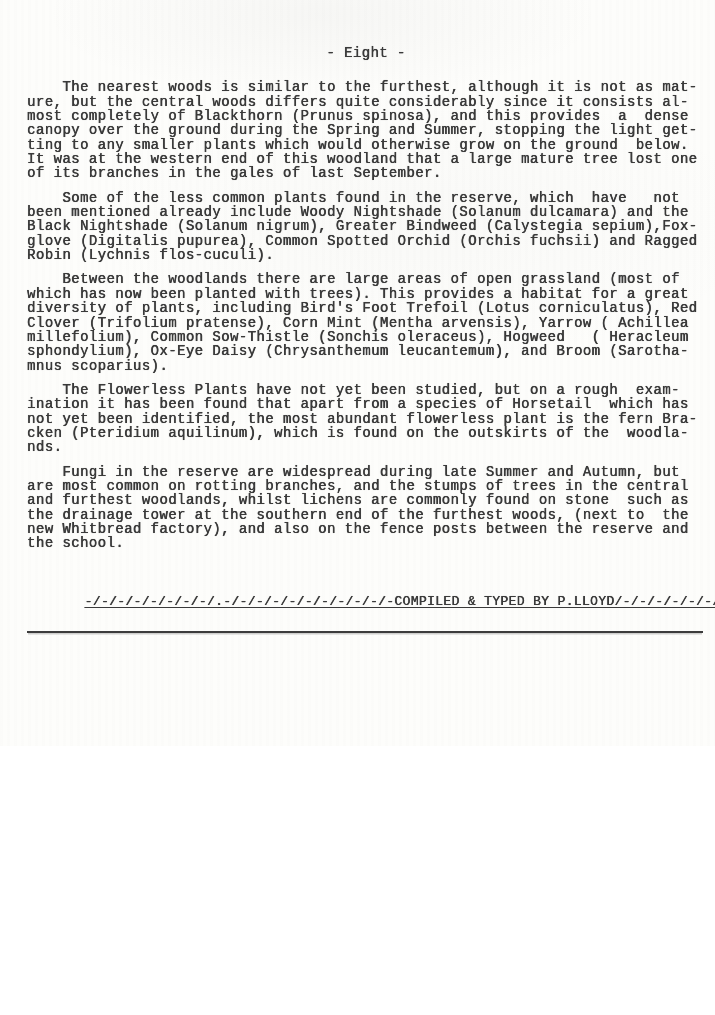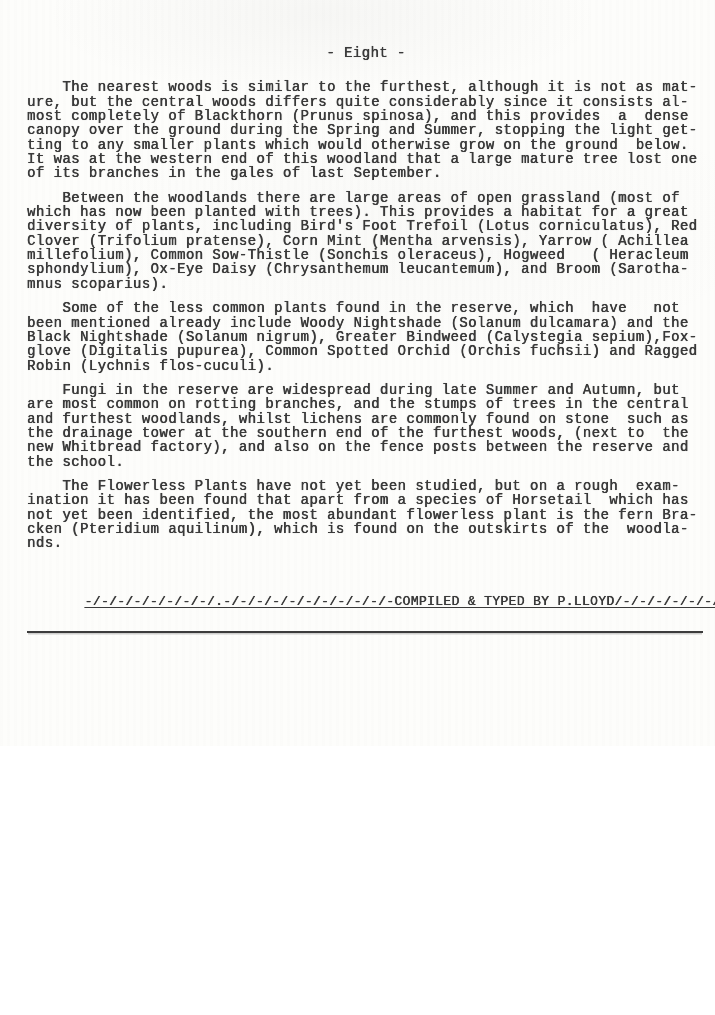--- a/index.html
+++ b/index.html
@@ -77,46 +77,46 @@
     <div class="title">- Eight -</div>
 
     <div class="para">    The nearest woods is similar to the furthest, although it is not as mat-
 ure, but the central woods differs quite considerably since it consists al-
 most completely of Blackthorn (Prunus spinosa), and this provides  a  dense
 canopy over the ground during the Spring and Summer, stopping the light get-
 ting to any smaller plants which would otherwise grow on the ground  below.
 It was at the western end of this woodland that a large mature tree lost one
 of its branches in the gales of last September.</div>
 
+    <div class="para">    Some of the less common plants found in the reserve, which  have   not
+been mentioned already include Woody Nightshade (Solanum dulcamara) and the
+Black Nightshade (Solanum nigrum), Greater Bindweed (Calystegia sepium),Fox-
+glove (Digitalis pupurea), Common Spotted Orchid (Orchis fuchsii) and Ragged
+Robin (Lychnis flos-cuculi).</div>
+
     <div class="para">    Between the woodlands there are large areas of open grassland (most of
 which has now been planted with trees). This provides a habitat for a great
 diversity of plants, including Bird's Foot Trefoil (Lotus corniculatus), Red
 Clover (Trifolium pratense), Corn Mint (Mentha arvensis), Yarrow ( Achillea
 millefolium), Common Sow-Thistle (Sonchis oleraceus), Hogweed   ( Heracleum
 sphondylium), Ox-Eye Daisy (Chrysanthemum leucantemum), and Broom (Sarotha-
 mnus scoparius).</div>
 
-    <div class="para">    Some of the less common plants found in the reserve, which  have   not
-been mentioned already include Woody Nightshade (Solanum dulcamara) and the
-Black Nightshade (Solanum nigrum), Greater Bindweed (Calystegia sepium),Fox-
-glove (Digitalis pupurea), Common Spotted Orchid (Orchis fuchsii) and Ragged
-Robin (Lychnis flos-cuculi).</div>
+    <div class="para">    The Flowerless Plants have not yet been studied, but on a rough  exam-
+ination it has been found that apart from a species of Horsetail  which has
+not yet been identified, the most abundant flowerless plant is the fern Bra-
+cken (Pteridium aquilinum), which is found on the outskirts of the  woodla-
+nds.</div>
 
     <div class="para">    Fungi in the reserve are widespread during late Summer and Autumn, but
 are most common on rotting branches, and the stumps of trees in the central
 and furthest woodlands, whilst lichens are commonly found on stone  such as
 the drainage tower at the southern end of the furthest woods, (next to  the
 new Whitbread factory), and also on the fence posts between the reserve and
 the school.</div>
-
-    <div class="para">    The Flowerless Plants have not yet been studied, but on a rough  exam-
-ination it has been found that apart from a species of Horsetail  which has
-not yet been identified, the most abundant flowerless plant is the fern Bra-
-cken (Pteridium aquilinum), which is found on the outskirts of the  woodla-
-nds.</div>
 
 
     <div class="footer-rule">
       <span class="footer-text">-/-/-/-/-/-/-/-/.-/-/-/-/-/-/-/-/-/-/-COMPILED &amp; TYPED BY P.LLOYD/-/-/-/-/-/-/-/-/</span>
     </div>
 
   </div>
 </div>
 
 </body></html>

